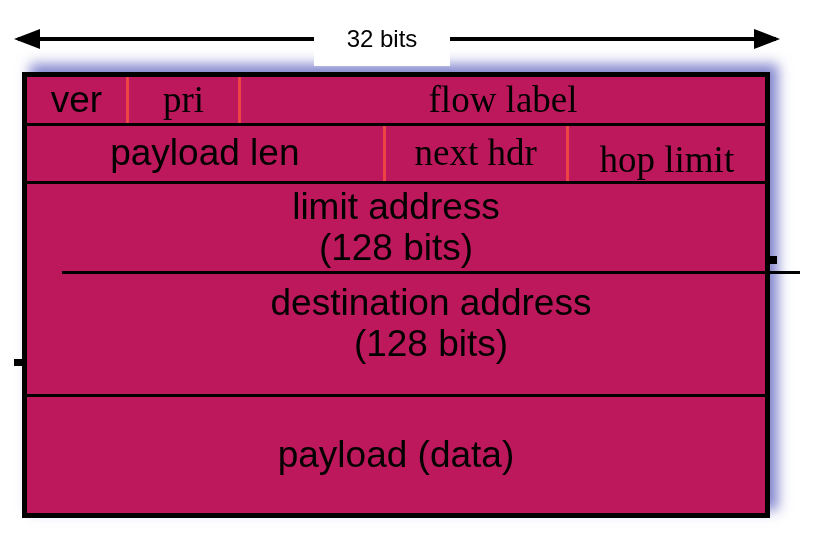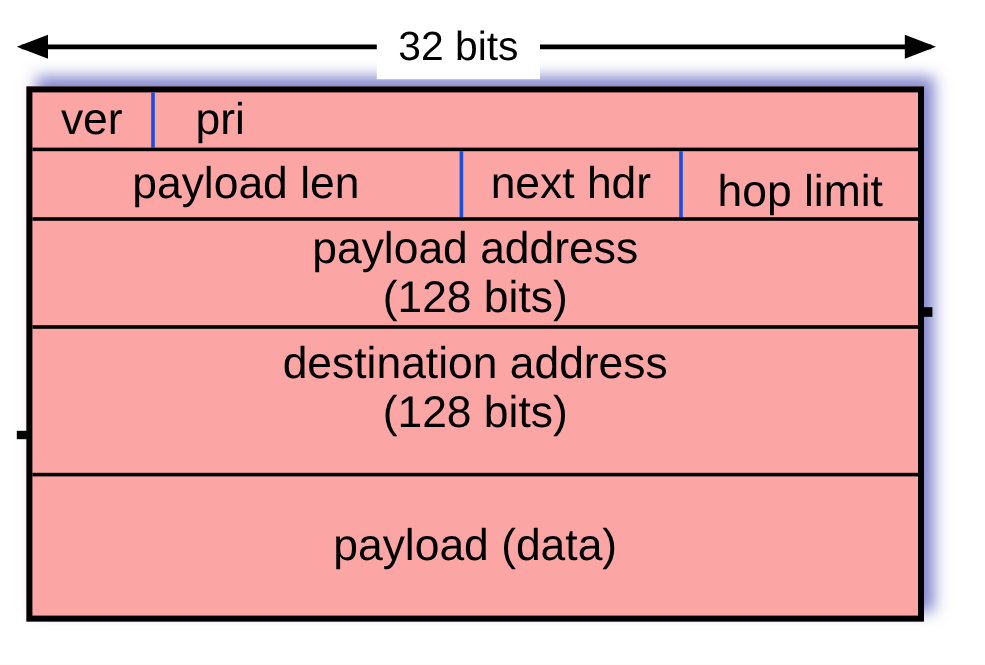--- a/index.html
+++ b/index.html
@@ -33,67 +33,68 @@
     position: absolute;
     left: 314px;
     top: 11px;
     width: 136px;
     height: 55px;
     background: #ffffff;
     z-index: 3;
     display: flex;
     align-items: center;
     justify-content: center;
-    font-size: 34px;
+    font-size: 24px;
     line-height: 1;
     white-space: nowrap;
   }
 
   
   .packet-table {
     position: absolute;
     left: 22px;
     top: 72px;
     width: 748px;
     height: 446px;
     box-sizing: border-box;
     border: 5px solid #000000;
-    background: #fca5a5;
+    background: #be185d;
     display: flex;
     flex-direction: column;
     z-index: 2;
     box-shadow: 8px -8px 12px rgba(124, 128, 202, 0.95);
   }
   .row {
     display: flex;
     box-sizing: border-box;
     width: 100%;
   }
   .row + .row {
     border-top: 3px solid #000000;
   }
   .row-1 { height: 46px; }
   .row-2 { height: 58px; }
   .row-3 { height: 90px; }
-  .row-4 { height: 102px; }
+  .row-4 { height: 102px; margin-left: 35px; }
   .row-5 { flex: 1; margin-top: 21px; }
 
   .cell {
     box-sizing: border-box;
     display: flex;
     flex-direction: column;
     align-items: center;
     justify-content: center;
     text-align: center;
     font-size: 37px;
     line-height: 1.1;
     overflow: hidden;
   }
   .cell + .cell {
-    border-left: 3px solid #1d4ed8;
+    border-left: 3px solid #ef4444;
+    font-family: Liberation Serif, serif;
   }
   .w-ver  { width: 13.4%; }
   .w-pri  { width: 15.2%; }
   .w-flow { flex: 1; }
   .w-plen { width: 48.2%; }
   .w-nhdr { width: 24.8%; }
   .w-hop  { flex: 1; justify-content: flex-end; }
   .w-full { width: 100%; }
 
   
@@ -120,37 +121,40 @@
 
   <div class="packet-table">
 
     <div class="row row-1">
       <div class="cell w-ver">
         <span>ver</span>
       </div>
       <div class="cell w-pri">
         <span>pri</span>
       </div>
+      <div class="cell w-flow">
+        <span>flow label</span>
+      </div>
     </div>
 
     <div class="row row-2">
       <div class="cell w-plen">
         <span>payload len</span>
       </div>
       <div class="cell w-nhdr">
         <span>next hdr</span>
       </div>
       <div class="cell w-hop">
         <span>hop limit</span>
       </div>
     </div>
 
     <div class="row row-3">
       <div class="cell w-full">
-        <span>payload address</span>
+        <span>limit address</span>
         <span>(128 bits)</span>
       </div>
     </div>
 
     <div class="row row-4">
       <div class="cell w-full">
         <span>destination address</span>
         <span>(128 bits)</span>
       </div>
     </div>

